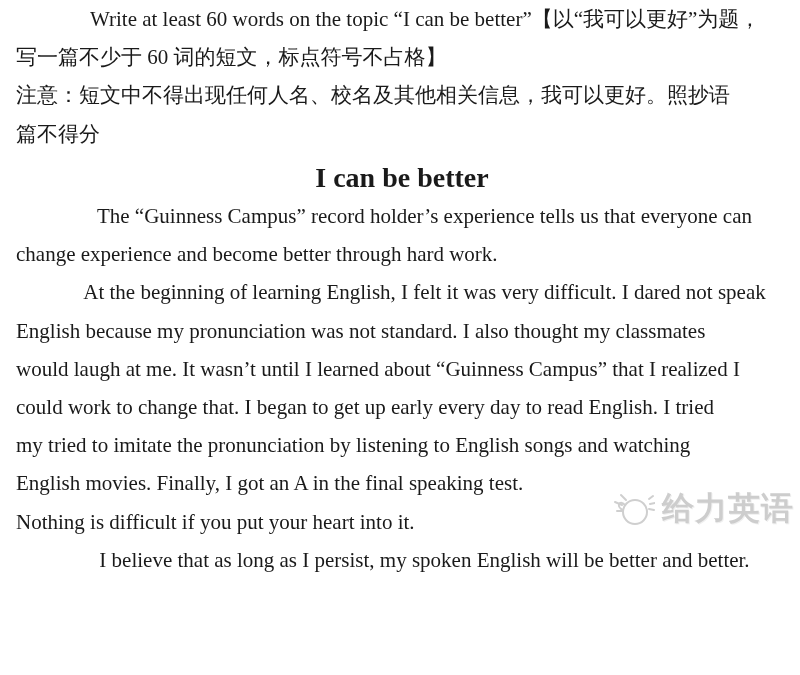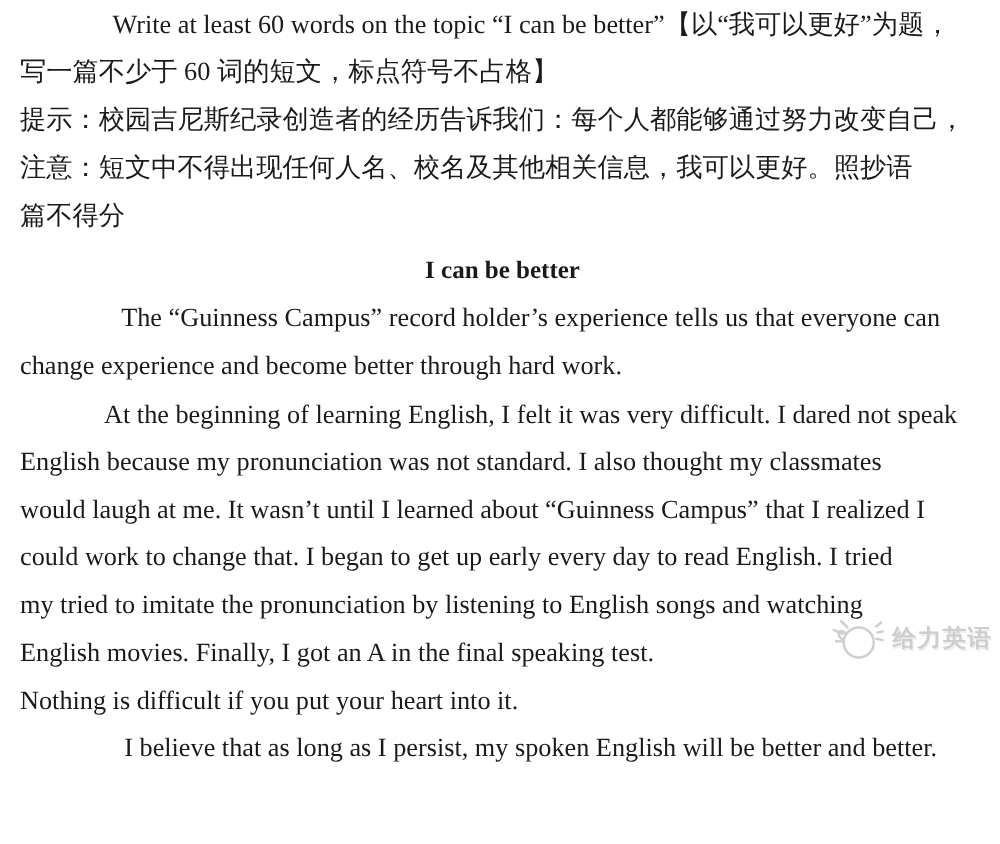--- a/index.html
+++ b/index.html
@@ -21,51 +21,50 @@
     font-size: 21px;
     line-height: 38.2px;
     white-space: nowrap;
   }
   .line { white-space: nowrap; }
   .indent-lg { padding-left: 74px; }
   .indent-sm { padding-left: 45px; text-align: center; }
   .title {
     font-weight: bold;
     text-align: center;
-    font-size: 20px;
+    font-size: 28px;
     margin-top: 6px;
     white-space: normal;
   }
   .watermark {
     position: absolute;
     right: 6px; bottom: 13px;
     display: flex;
     align-items: center;
     gap: 7px;
     user-select: none;
   }
   .wm-icon svg { display: block; }
   .wm-text {
     font-family: "Liberation Sans", "DejaVu Sans", sans-serif;
-    font-size: 19px;
+    font-size: 32px;
     font-weight: bold;
     letter-spacing: 1px;
     color: #cdcdcd;
     text-shadow: 1px 1px 0 #efefef;
   }
 </style>
 </head>
 <body>
 
 <div class="page">
 
   <div class="doc">
       <div class="line indent-lg">Write at least 60 words on the topic “I can be better”【以“我可以更好”为题，</div>
       <div class="line">写一篇不少于 60 词的短文，标点符号不占格】</div>
-      <div class="line">提示：校园吉尼斯纪录创造者的经历告诉我们：每个人都能够通过努力改变自己，</div>
       <div class="line">注意：短文中不得出现任何人名、校名及其他相关信息，我可以更好。照抄语</div>
       <div class="line">篇不得分</div>
       <div class="title">I can be better</div>
       <div class="line indent-sm">The “Guinness Campus” record holder’s experience tells us that everyone can</div>
       <div class="line">change experience and become better through hard work.</div>
       <div class="line indent-sm">At the beginning of learning English, I felt it was very difficult. I dared not speak</div>
       <div class="line">English because my pronunciation was not standard. I also thought my classmates</div>
       <div class="line">would laugh at me. It wasn’t until I learned about “Guinness Campus” that I realized I</div>
       <div class="line">could work to change that. I began to get up early every day to read English. I tried</div>
       <div class="line">my tried to imitate the pronunciation by listening to English songs and watching</div>

